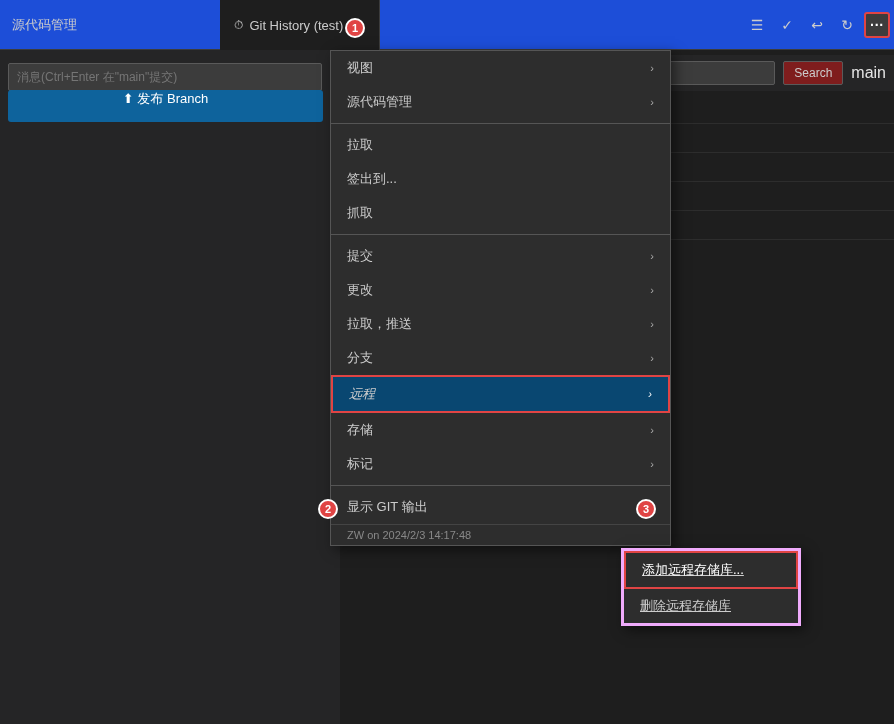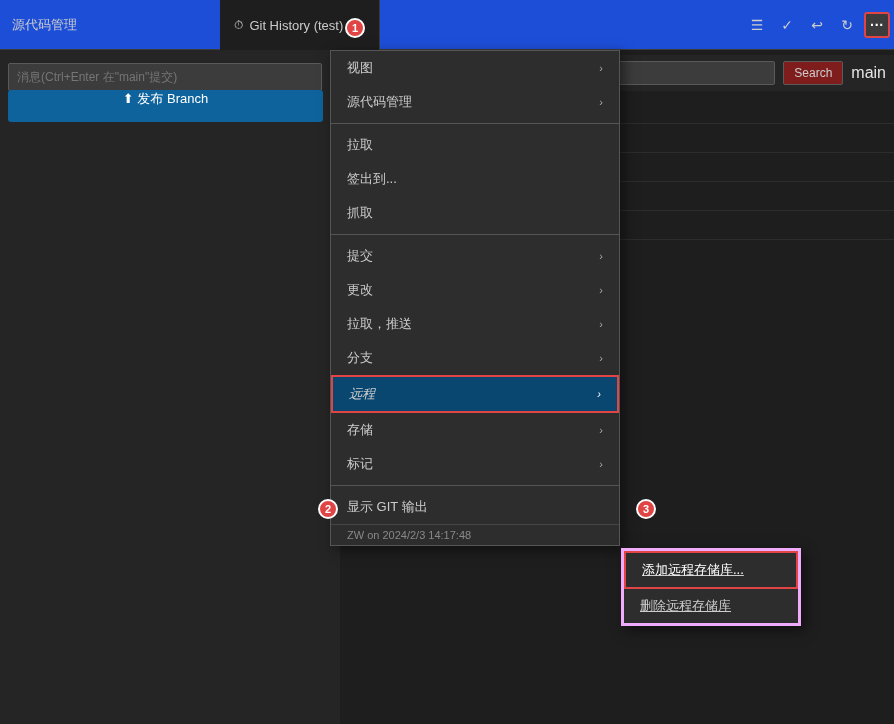--- a/index.html
+++ b/index.html
@@ -199,21 +199,21 @@
       border-bottom: 1px solid #2d2d2d;
       color: #9a9a9a;
       font-size: 11px;
     }
 
     
     .dropdown-menu {
       position: absolute;
       top: 50px;
       left: 330px;
-      width: 290px;
+      width: 341px;
       background: #2d2d2d;
       border: 1px solid #555;
       z-index: 100;
       box-shadow: 4px 4px 12px rgba(0,0,0,0.5);
     }
 
     .menu-item {
       display: flex;
       align-items: center;
       justify-content: space-between;

